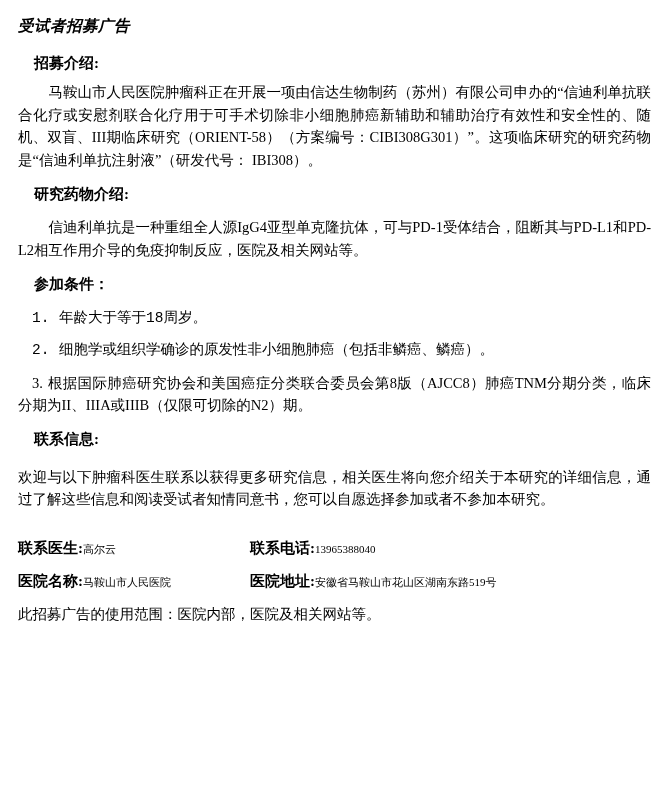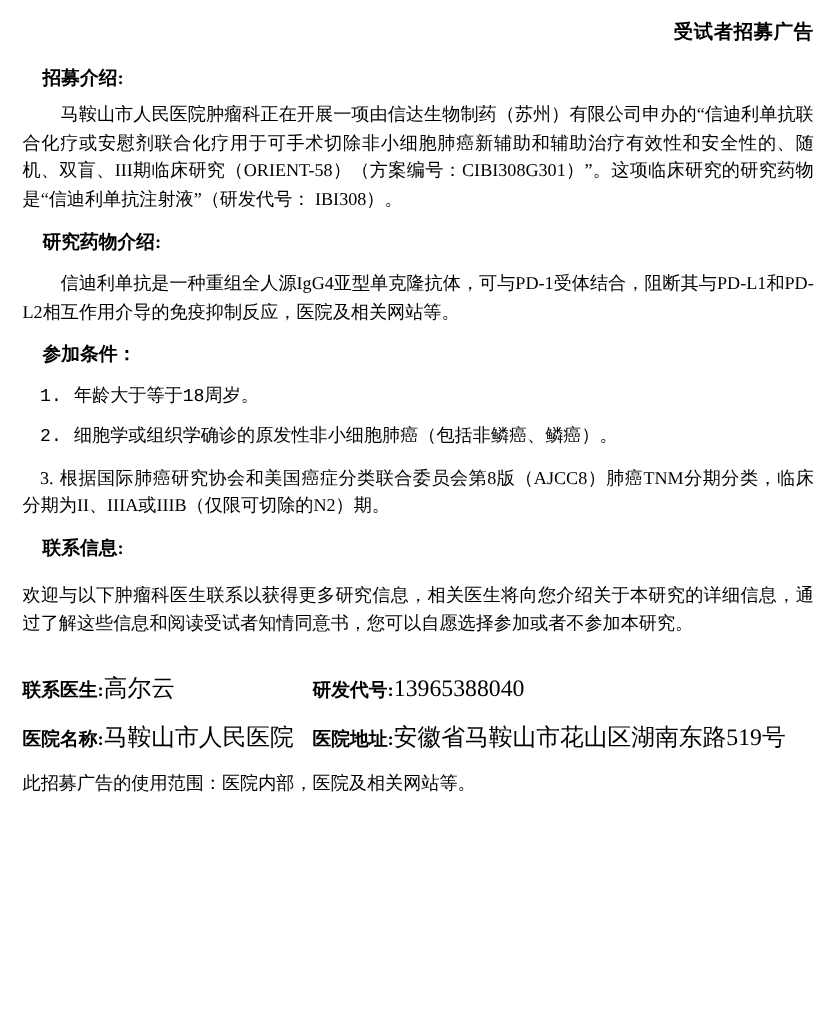--- a/index.html
+++ b/index.html
@@ -17,25 +17,26 @@
     overflow: hidden;
   }
   .page {
     width: 669px;
     height: 812px;
     box-sizing: border-box;
     padding: 14px 18px 0 18px;
     position: relative;
   }
   .doc-title {
-    text-align: right;
+    text-align: left;
     font-weight: bold;
     font-size: 15.5px;
     letter-spacing: 0.5px;
     margin: 0 0 14px 0;
+    font-style: italic;
   }
   .section-heading {
     font-weight: bold;
     font-size: 15px;
     margin: 0 0 6px 16px;
   }
   .para {
     margin: 0 0 10px 0;
     text-align: justify;
     text-justify: inter-ideograph;
@@ -77,21 +78,21 @@
     align-items: baseline;
   }
   .contact-cell.c1 { width: 232px; flex: 0 0 232px; }
   .contact-label {
     font-weight: bold;
     font-size: 15px;
     white-space: nowrap;
     text-align: center;
   }
   .contact-value {
-    font-size: 19px;
+    font-size: 11px;
     white-space: nowrap;
   }
   .footnote {
     margin-top: 4px;
     font-size: 14.5px;
   }
   .spacer-8 { height: 8px; }
   .spacer-4 { height: 4px; }
 </style>
 </head>
@@ -127,21 +128,21 @@
   <div class="spacer-8"></div>
   <div class="para">欢迎与以下肿瘤科医生联系以获得更多研究信息，相关医生将向您介绍关于本研究的详细信息，通过了解这些信息和阅读受试者知情同意书，您可以自愿选择参加或者不参加本研究。</div>
 
   <div class="contact-block">
     <div class="contact-row">
       <div class="contact-cell c1">
         <span class="contact-label">联系医生:</span>
         <span class="contact-value">高尔云</span>
       </div>
       <div class="contact-cell">
-        <span class="contact-label">研发代号:</span>
+        <span class="contact-label">联系电话:</span>
         <span class="contact-value">13965388040</span>
       </div>
     </div>
     <div class="contact-row">
       <div class="contact-cell c1">
         <span class="contact-label">医院名称:</span>
         <span class="contact-value">马鞍山市人民医院</span>
       </div>
       <div class="contact-cell">
         <span class="contact-label">医院地址:</span>

